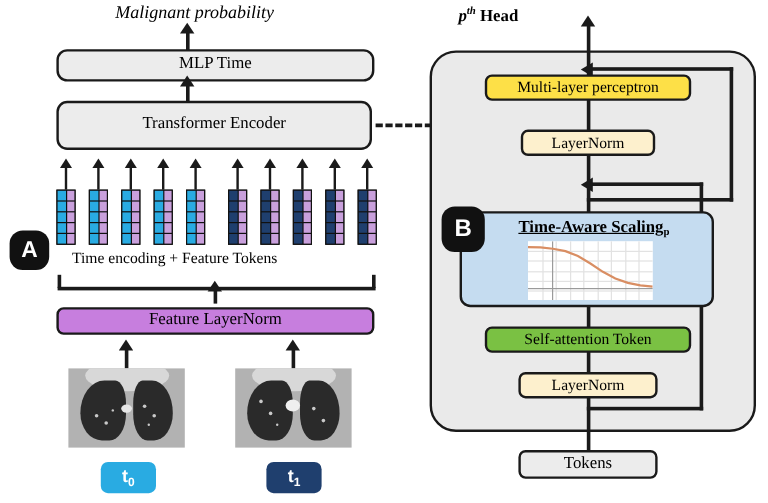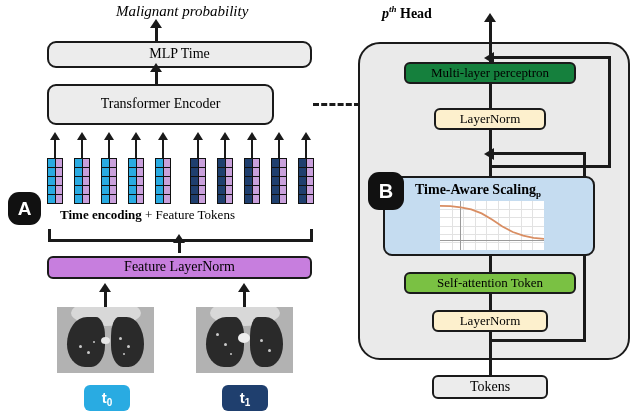--- a/index.html
+++ b/index.html
@@ -37,21 +37,21 @@
          font-weight:bold;font-family:"Liberation Sans",sans-serif;}
 
   
   .tokgrid{position:absolute;display:grid;grid-template-columns:1fr 1fr;
            grid-template-rows:repeat(5,1fr);gap:1px;background:#111;
            border:1.5px solid #111;box-sizing:border-box;}
   .tokgrid i{display:block;}
 
   
   .cap{position:absolute;font-size:13px;white-space:nowrap;}
-  .cap b{font-weight:bold;}
+  .cap b{font-weight:normal;}
 
   
   .ct{position:absolute;background:#b2b2b2;overflow:hidden;}
   .lung{position:absolute;background:#2a2a2a;}
   .lungL{border-radius:58% 26% 40% 52%/60% 42% 48% 50%;}
   .lungR{border-radius:26% 58% 52% 40%/42% 60% 50% 48%;}
   .halo{position:absolute;background:#d8d8d8;border-radius:50%;}
   .spk{position:absolute;background:#c9c9c9;border-radius:50%;}
 
   
@@ -65,33 +65,33 @@
   .mini .gx{position:absolute;background:#e2e2e2;width:1px;top:0;bottom:0;}
   .mini .gy{position:absolute;background:#e2e2e2;height:1px;left:0;right:0;}
   .mini .ax{position:absolute;background:#9a9a9a;}
   .mini svg{position:absolute;left:0;top:0;}
 
   .subp{font-size:9px;vertical-align:-3px;}
 </style>
 </head>
 <body>
 
-<div class="malig" style="left:116px;top:3px;">Malignant probability</div>
+<div class="malig" style="left:96px;top:3px;">Malignant probability</div>
 
 <div class="vline" style="left:155px;top:24px;height:18px;"></div>
 <div class="arr-up" style="left:150px;top:19px;"></div>
 
 <div class="box rnd-lg" style="left:47px;top:41px;width:265px;height:27px;background:#ececec;font-size:14px;">
   <span>MLP Time</span>
 </div>
 
 <div class="vline" style="left:155px;top:68px;height:17px;"></div>
 <div class="arr-up" style="left:150px;top:63px;"></div>
 
-<div class="box rnd-lg" style="left:47px;top:84px;width:227px;height:41px;background:#ececec;font-size:14px;">
+<div class="box rnd-lg" style="left:47px;top:84px;width:263px;height:41px;background:#ececec;font-size:14px;">
   <span>Transformer Encoder</span>
 </div>
 
 <div class="dash" style="left:313px;top:103px;width:47px;"></div>
 
 <div class="vthin" style="left:54px;top:138px;height:20px;"></div>
 <div class="arr-up-sm" style="left:50px;top:132px;"></div>
 <div class="vthin" style="left:81px;top:138px;height:20px;"></div>
 <div class="arr-up-sm" style="left:77px;top:132px;"></div>
 <div class="vthin" style="left:108px;top:138px;height:20px;"></div>
@@ -303,31 +303,31 @@
 <div class="vline" style="left:608px;top:56px;height:112px;"></div>
 <div class="hline" style="left:489px;top:56px;width:122px;"></div>
 <div class="arr-left" style="left:484px;top:52px;"></div>
 <div class="hline" style="left:489px;top:165px;width:122px;"></div>
 
 <div class="vline" style="left:583px;top:152px;height:190px;"></div>
 <div class="hline" style="left:489px;top:152px;width:97px;"></div>
 <div class="arr-left" style="left:484px;top:148px;"></div>
 <div class="hline" style="left:489px;top:339px;width:97px;"></div>
 
-<div class="box rnd-sm" style="left:404px;top:62px;width:172px;height:22px;background:#15803d;font-size:13px;">
+<div class="box rnd-sm" style="left:404px;top:62px;width:172px;height:22px;background:#fde047;font-size:13px;">
   <span>Multi-layer perceptron</span>
 </div>
 
 <div class="box rnd-sm" style="left:434px;top:108px;width:112px;height:22px;background:#fdf0cd;font-size:13px;">
   <span>LayerNorm</span>
 </div>
 
 <div class="box rnd-lg" style="left:383px;top:176px;width:212px;height:80px;background:#c5dcf0;display:block;"></div>
 
-<div style="position:absolute;left:415px;top:182px;font-weight:bold;font-size:14px;white-space:nowrap;">
+<div style="position:absolute;left:432px;top:182px;font-weight:bold;font-size:14px;white-space:nowrap;text-decoration:underline;">
   <span>Time-Aware Scaling</span><span class="subp">p</span>
 </div>
 
 <div class="mini" id="mini-chart" style="left:440px;top:201px;width:104px;height:49px;">
     <div class="gx" style="left: 12px;"></div>
     <div class="gx" style="left: 23px;"></div>
     <div class="gx" style="left: 35px;"></div>
     <div class="gx" style="left: 46px;"></div>
     <div class="gx" style="left: 58px;"></div>
     <div class="gx" style="left: 69px;"></div>

